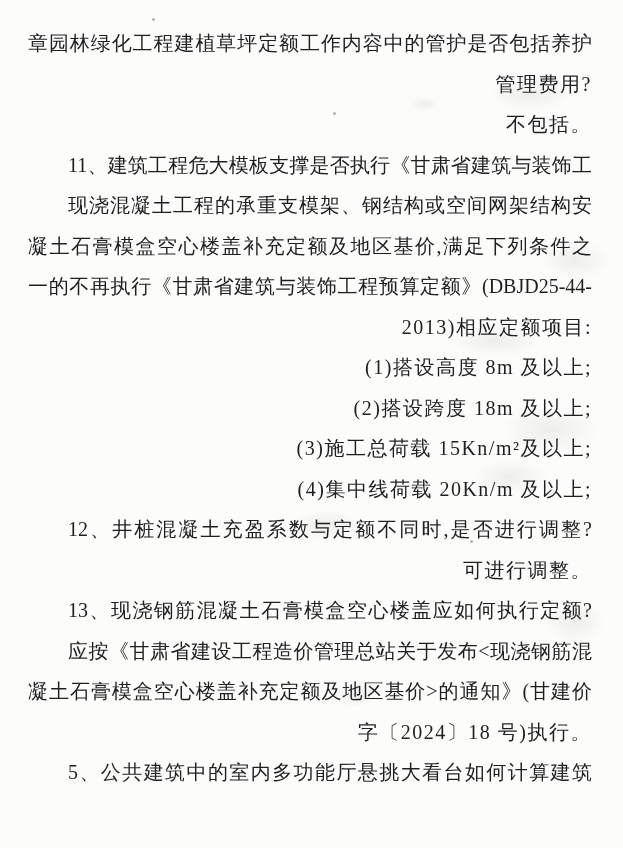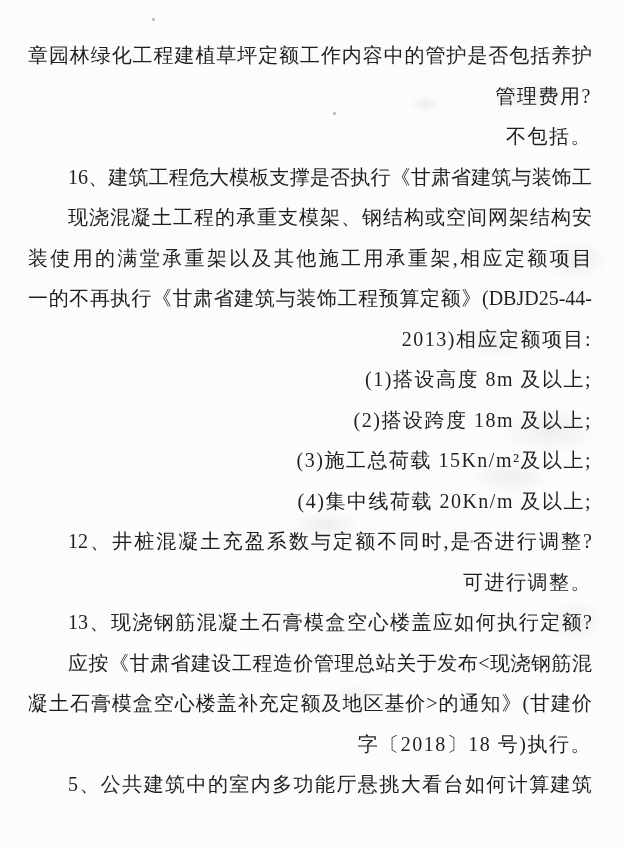--- a/index.html
+++ b/index.html
@@ -9,21 +9,21 @@
   body {
     width: 623px;
     height: 848px;
     overflow: hidden;
     position: relative;
     font-family: "Liberation Serif", "DejaVu Serif", serif;
   }
   .page {
     position: absolute;
     inset: 0;
-    padding: 35px 31px 0 28px;
+    padding: 23px 31px 0 28px;
     box-sizing: border-box;
   }
   .lines {
     position: relative;
     z-index: 2;
   }
   .line {
     height: 40.5px;
     line-height: 40.5px;
     font-size: 20px;
@@ -76,30 +76,30 @@
   <div class="speck" style="left:333px; top:112px;"></div>
   <div class="speck" style="left:152px; top:18px;"></div>
   <div class="speck" style="left:470px; top:540px;"></div>
 </div>
 
 <div class="page">
   <div class="lines">
       <div class="line justify">章园林绿化工程建植草坪定额工作内容中的管护是否包括养护</div>
       <div class="line">管理费用?</div>
       <div class="line indent">不包括。</div>
-      <div class="line indent justify">16、建筑工程危大模板支撑是否执行《甘肃省建筑与装饰工</div>
+      <div class="line indent justify">11、建筑工程危大模板支撑是否执行《甘肃省建筑与装饰工</div>
       <div class="line indent justify">现浇混凝土工程的承重支模架、钢结构或空间网架结构安</div>
-      <div class="line justify">装使用的满堂承重架以及其他施工用承重架,相应定额项目</div>
+      <div class="line justify">凝土石膏模盒空心楼盖补充定额及地区基价,满足下列条件之</div>
       <div class="line justify">一的不再执行《甘肃省建筑与装饰工程预算定额》(DBJD25-44-</div>
       <div class="line">2013)相应定额项目:</div>
       <div class="line indent">(1)搭设高度 8m 及以上;</div>
       <div class="line indent">(2)搭设跨度 18m 及以上;</div>
       <div class="line indent">(3)施工总荷载 15Kn/m²及以上;</div>
       <div class="line indent">(4)集中线荷载 20Kn/m 及以上;</div>
       <div class="line indent justify">12、井桩混凝土充盈系数与定额不同时,是否进行调整?</div>
       <div class="line indent">可进行调整。</div>
       <div class="line indent justify">13、现浇钢筋混凝土石膏模盒空心楼盖应如何执行定额?</div>
       <div class="line indent justify">应按《甘肃省建设工程造价管理总站关于发布&lt;现浇钢筋混</div>
       <div class="line justify">凝土石膏模盒空心楼盖补充定额及地区基价&gt;的通知》(甘建价</div>
-      <div class="line">字〔2018〕18 号)执行。</div>
+      <div class="line">字〔2024〕18 号)执行。</div>
       <div class="line indent justify">5、公共建筑中的室内多功能厅悬挑大看台如何计算建筑</div>
     </div>
 </div>
 
 </body></html>

